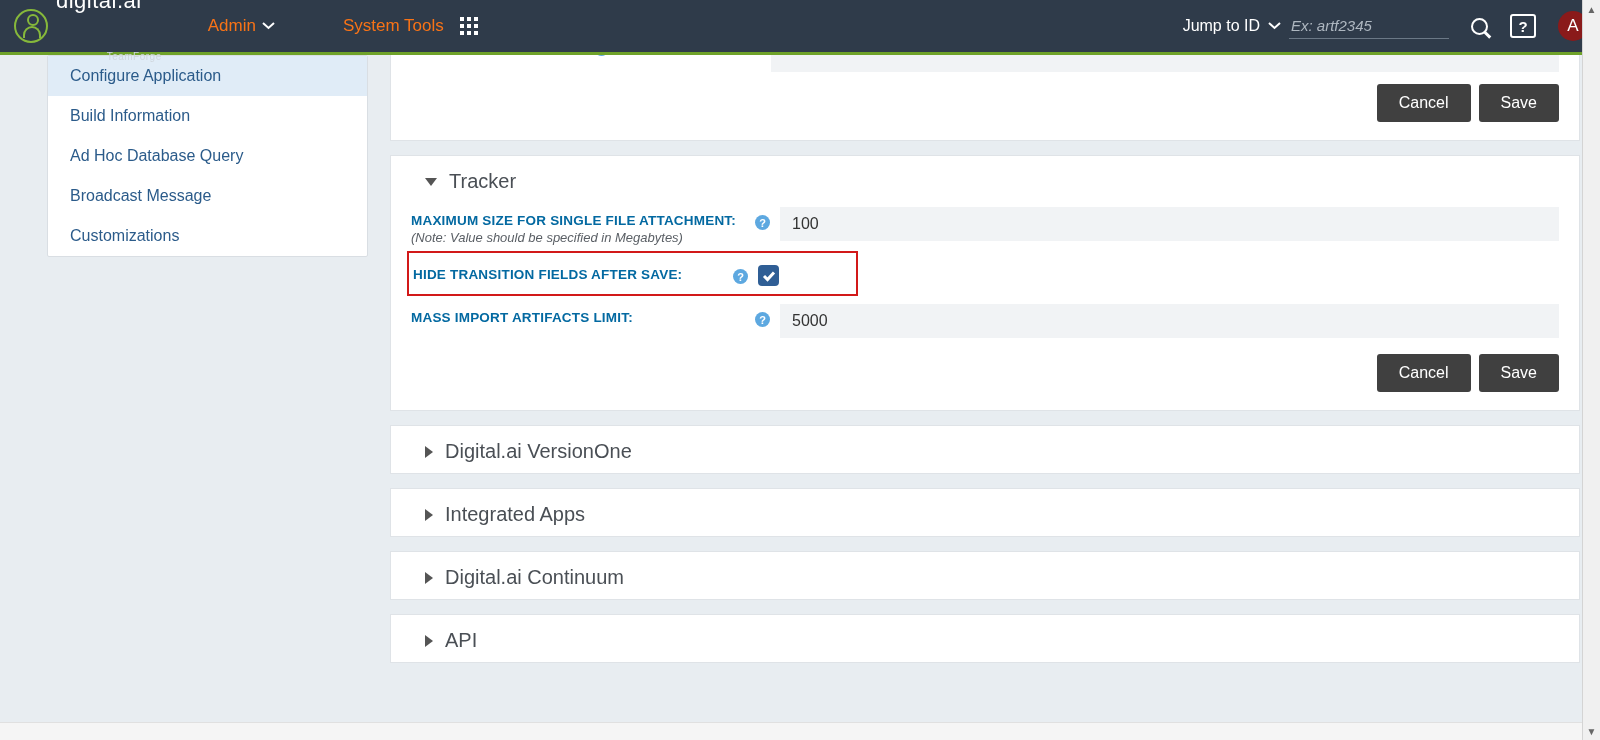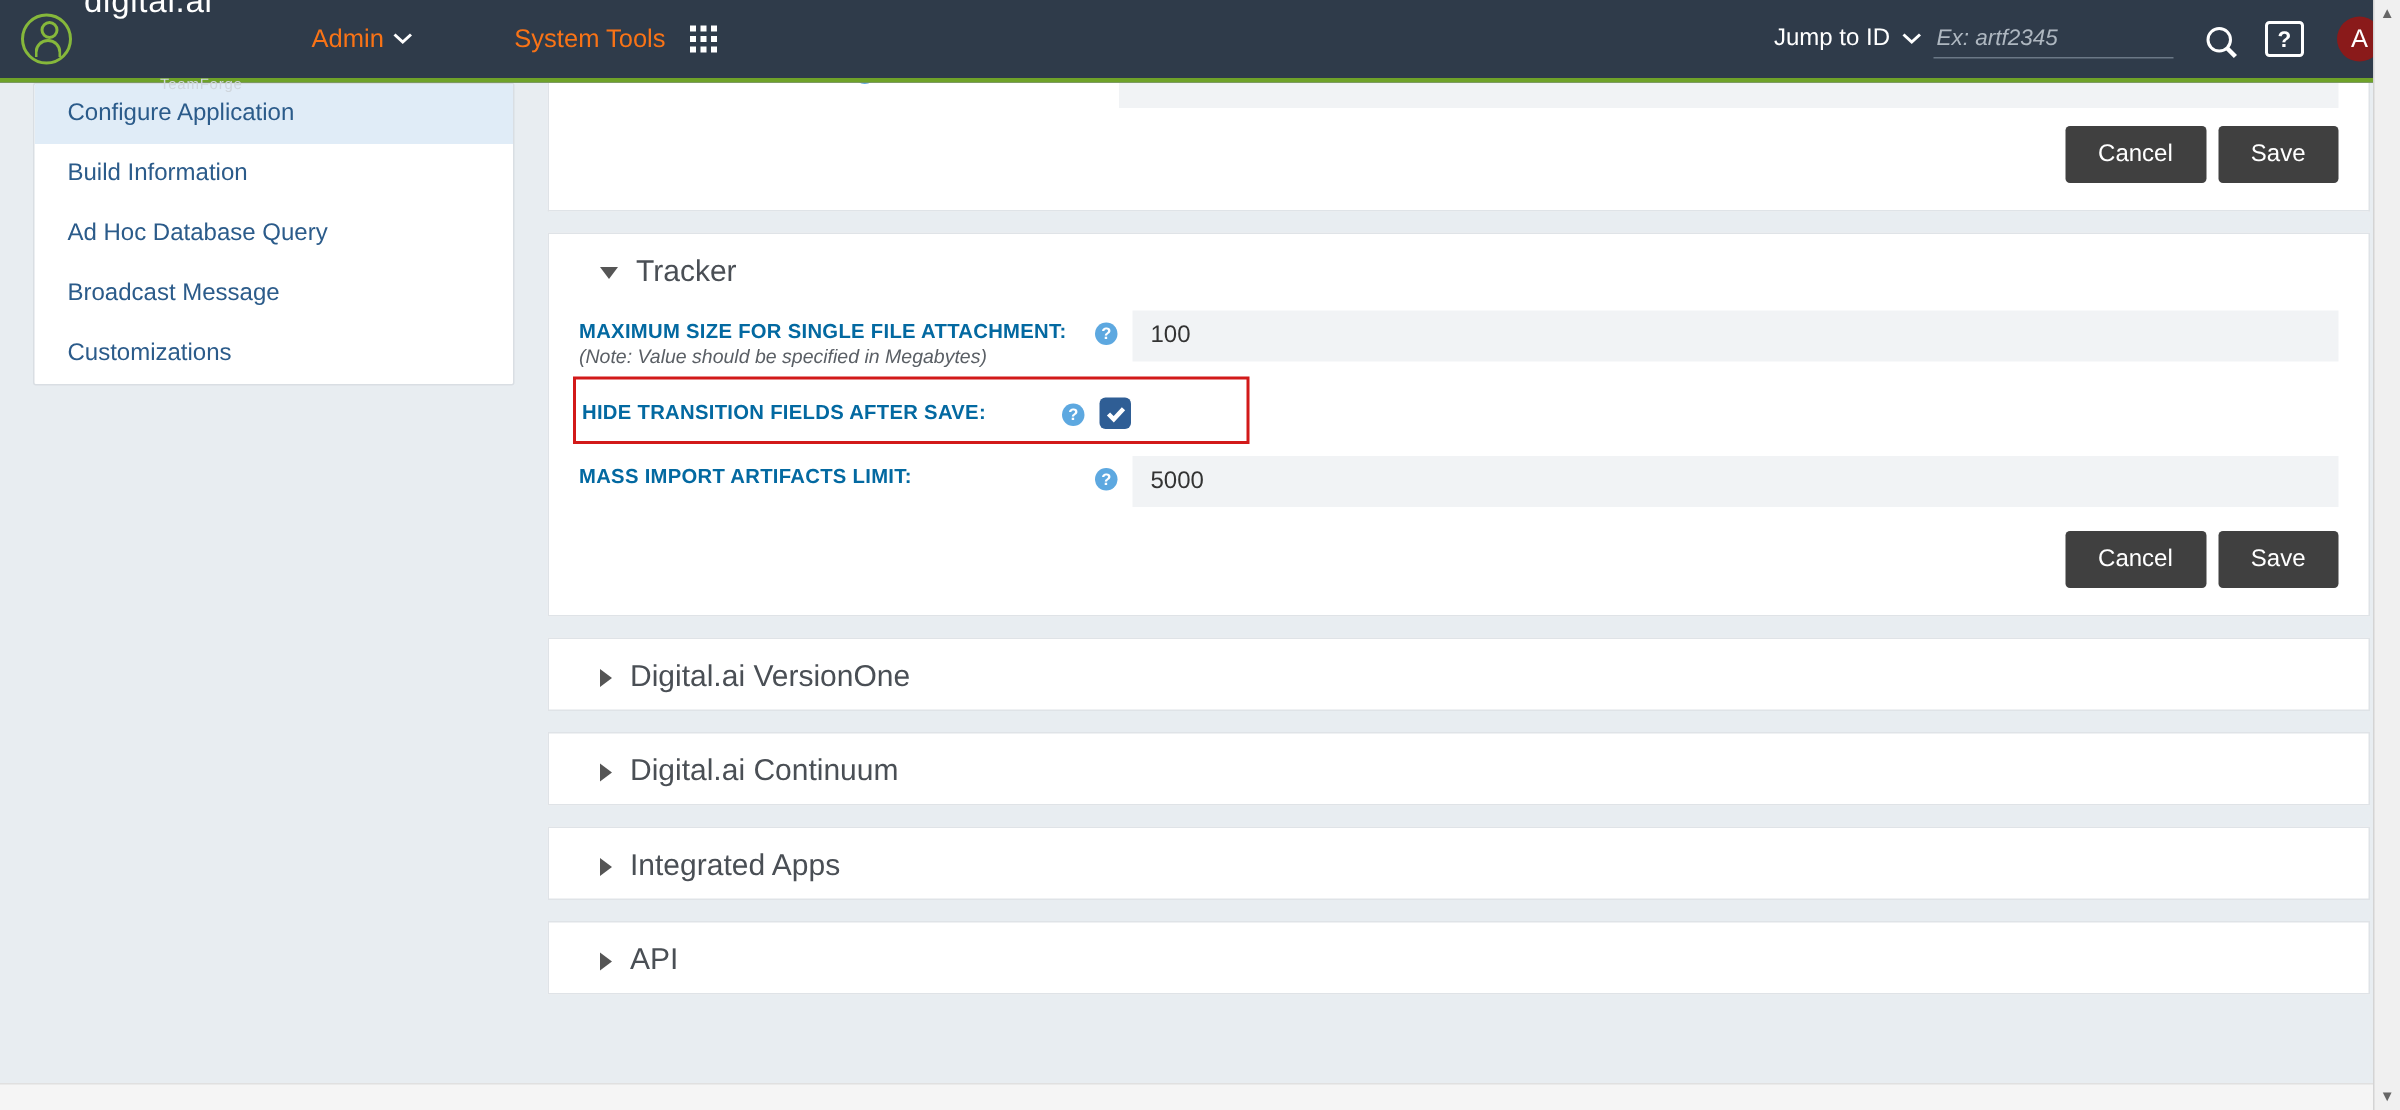--- a/index.html
+++ b/index.html
@@ -60,21 +60,21 @@
   }
   .avatar{
     width:30px;height:30px;border-radius:50%;background:#8a1a1a;display:flex;align-items:center;justify-content:center;font-weight:500;font-size:17px;
   }
   .chev-down{ display:inline-block;}
   .chev-down svg{ display:block;}
   .page {
     display:flex; height:calc(740px - 58px); overflow:hidden;
   }
   .sidebar {
-    width: 365px; padding: 0 22px 22px 22px; flex-shrink:0;
+    width: 365px; padding: 0 22px 22px 22px; flex-shrink:0;margin-left:25px;
   }
   .sidecard{
     background:#fff; border:1px solid #d9dee3; border-radius:2px; overflow:hidden;
   }
   .side-item{
     padding: 11px 22px; font-size:16px; color:#2b5b8a; cursor:pointer;
   }
   .side-item.active{ background:#e0ecf7;}
   .main {
     flex:1; padding: 0 20px 40px 0; overflow-y:auto; height:100%;
@@ -274,28 +274,28 @@
     <div class="panel collapsed">
       <div class="panel-head">
         <div class="tri right"></div>
         <div class="panel-title">Digital.ai VersionOne</div>
       </div>
     </div>
 
     <div class="panel collapsed">
       <div class="panel-head">
         <div class="tri right"></div>
+        <div class="panel-title">Integrated Apps</div>
+      </div>
+    </div>
+
+    <div class="panel collapsed">
+      <div class="panel-head">
+        <div class="tri right"></div>
         <div class="panel-title">Digital.ai Continuum</div>
-      </div>
-    </div>
-
-    <div class="panel collapsed">
-      <div class="panel-head">
-        <div class="tri right"></div>
-        <div class="panel-title">Integrated Apps</div>
       </div>
     </div>
 
     <div class="panel collapsed" style="margin-bottom:0;">
       <div class="panel-head">
         <div class="tri right"></div>
         <div class="panel-title">API</div>
       </div>
     </div>
 

